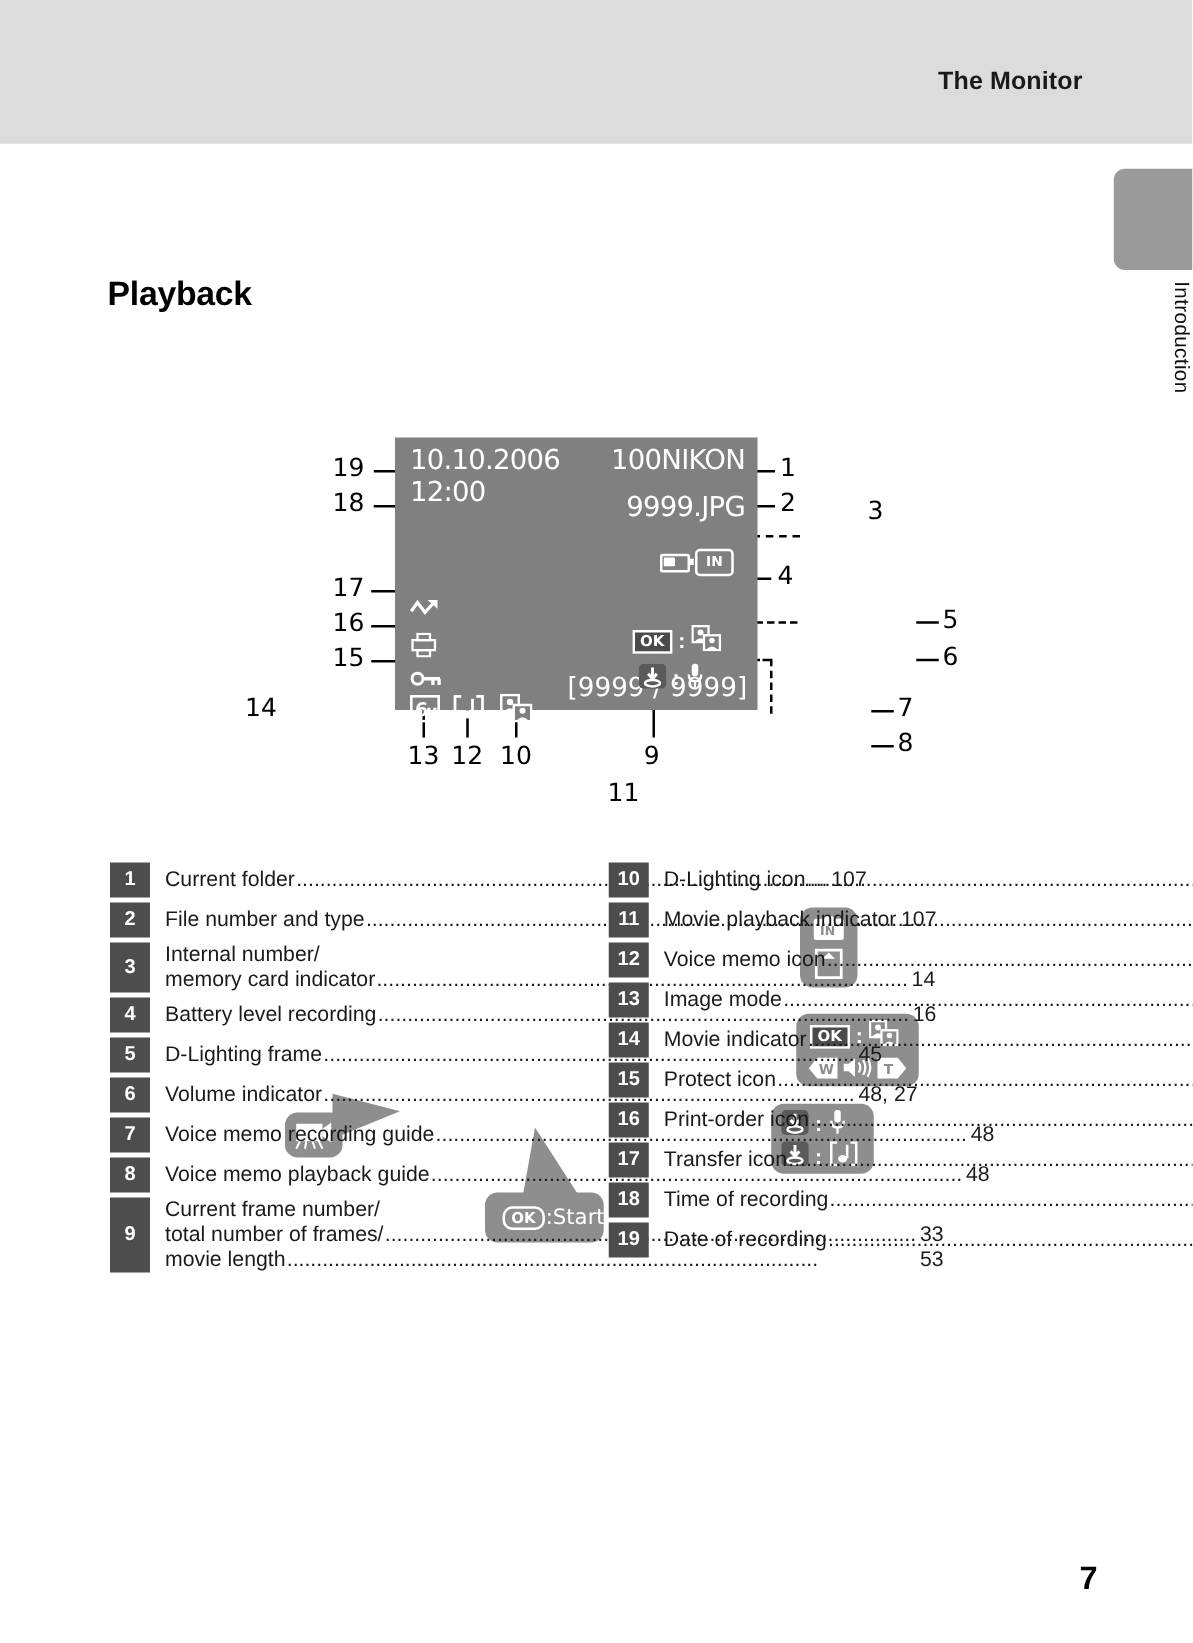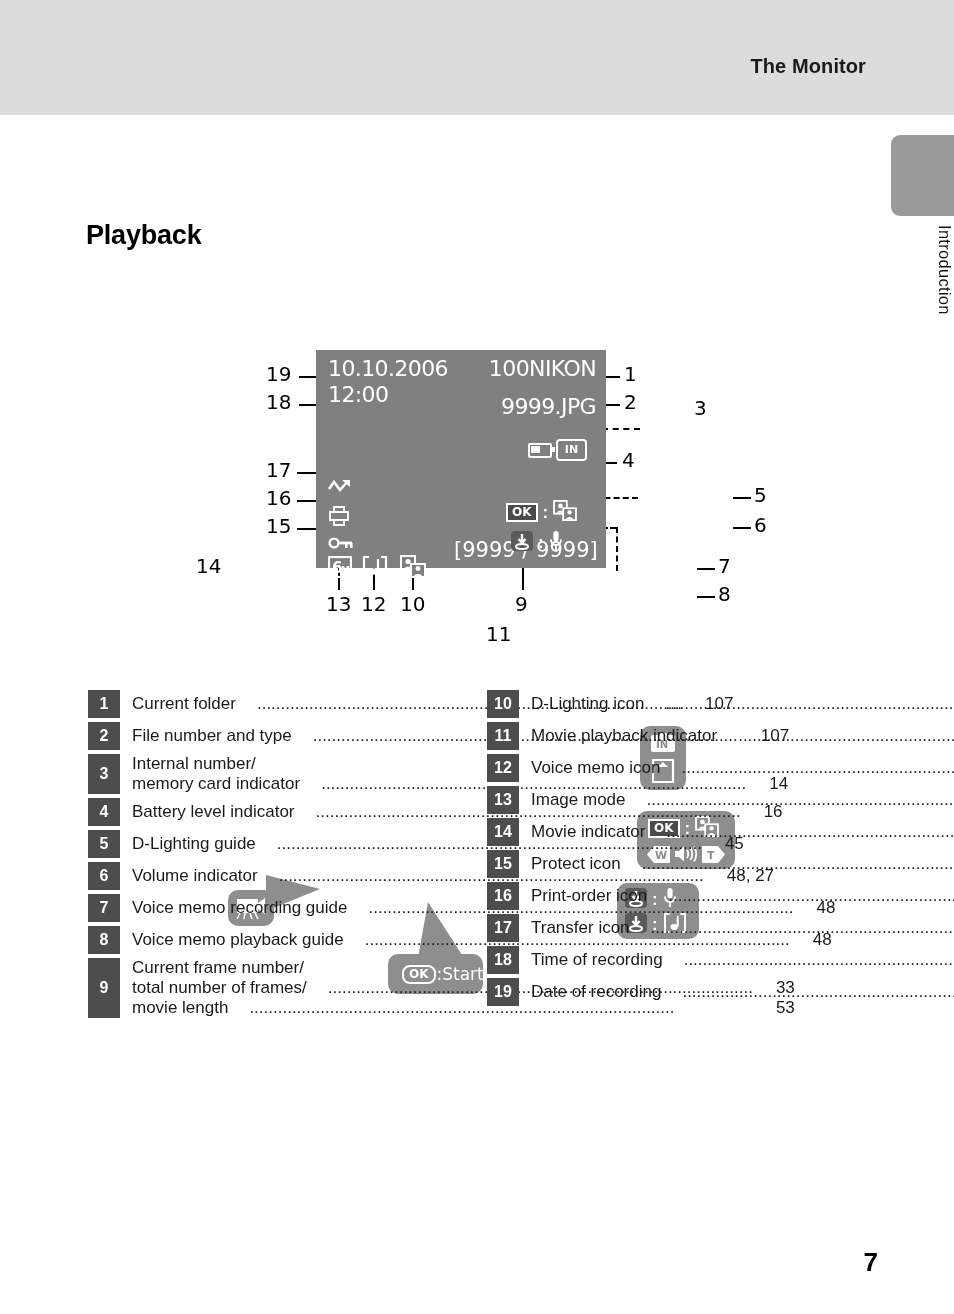--- a/index.html
+++ b/index.html
@@ -115,21 +115,21 @@
   .irow{display:flex;align-items:stretch;margin-bottom:4px;}
   .num{
     width:32px;min-height:28px;background:#4d4d4d;color:#fff;
     font-size:16px;font-weight:700;display:flex;align-items:center;justify-content:center;
     flex:0 0 32px;
   }
   .txt{
     flex:1;padding-left:12px;font-size:17px;color:#1a1a1a;
     display:flex;flex-direction:column;justify-content:center;
   }
-  .line{display:flex;align-items:center;width:100%;white-space:nowrap;gap:20px;}
+  .line{display:flex;align-items:center;width:100%;white-space:nowrap;}
   .lbl{}
   .dots{flex:1;overflow:hidden;white-space:nowrap;margin:0 1px;
         font-size:17px;letter-spacing:0px;}
   .pg{padding-left:2px;}
   
   #page-number{
     position:absolute;right:76px;bottom:36px;font-size:26px;font-weight:700;color:#000;
   }
 </style>
 </head>
@@ -437,31 +437,31 @@
             <span class="lbl">memory card indicator</span>
             <span class="dots">..........................................................................................</span>
             <span class="pg">14</span>
           </div>
         </div>
       </div>
       <div class="irow">
         <div class="num">4</div>
         <div class="txt">
           <div class="line">
-            <span class="lbl">Battery level indicator</span>
+            <span class="lbl">Battery level recording</span>
             <span class="dots">..........................................................................................</span>
             <span class="pg">16</span>
           </div>
         </div>
       </div>
       <div class="irow">
         <div class="num">5</div>
         <div class="txt">
           <div class="line">
-            <span class="lbl">D-Lighting guide</span>
+            <span class="lbl">D-Lighting frame</span>
             <span class="dots">..........................................................................................</span>
             <span class="pg">45</span>
           </div>
         </div>
       </div>
       <div class="irow">
         <div class="num">6</div>
         <div class="txt">
           <div class="line">
             <span class="lbl">Volume indicator</span>

